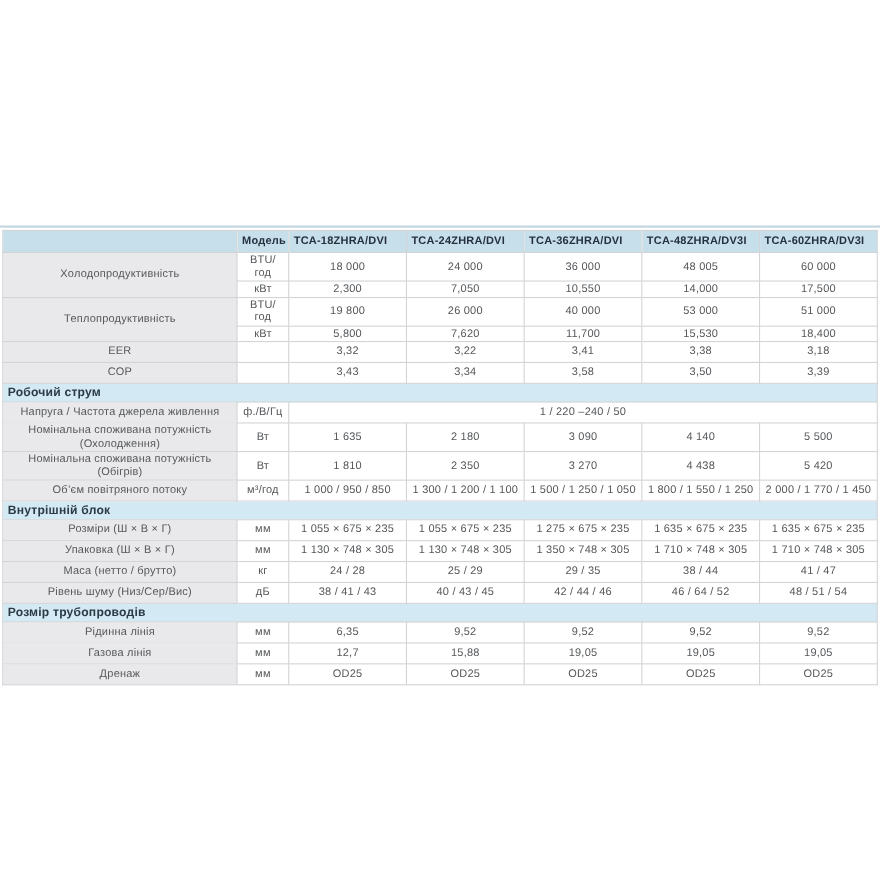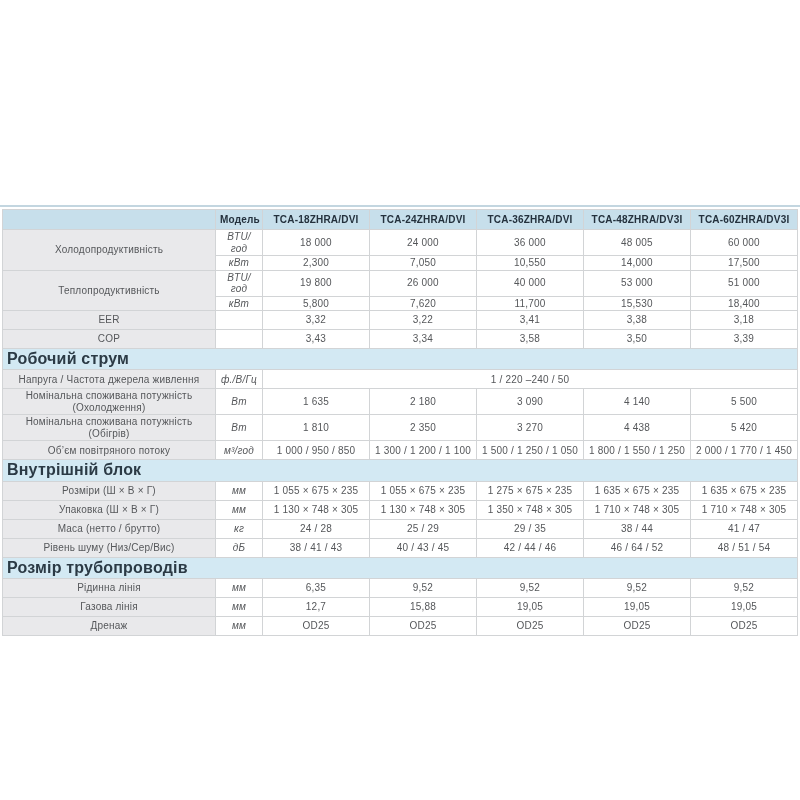--- a/index.html
+++ b/index.html
@@ -40,45 +40,44 @@
     border: 1px solid #d2d4d6;
     padding: 1px 4px;
     overflow: hidden;
     line-height: 1.15;
   }
   tr.hdr th {
     background: #c7dfeb;
     height: 17px;
     font-weight: bold;
     color: #24313d;
-    text-align: center;
+    text-align: left;
     font-size: 10px;
   }
   tr.hdr th.corner { background: #c7dfeb; }
   tr.hdr th.model-lbl { text-align: center; }
   td.lbl {
     background: #e9e9eb;
     text-align: center;
     padding-left: 8px;
     height: 16px;
   }
   td.unit {
     background: #ffffff;
     text-align: center;
-    font-style: italic;
   }
   td.val {
     background: #ffffff;
     text-align: center;
   }
   td.section {
     background: #d3e9f3;
     font-weight: bold;
     color: #2b3a45;
-    font-size: 16px;
+    font-size: 11px;
     text-align: left;
     padding-left: 8px;
     height: 14px;
   }
 </style>
 </head>
 <body>
 
 <div class="page">
   <div class="top-divider"></div>

